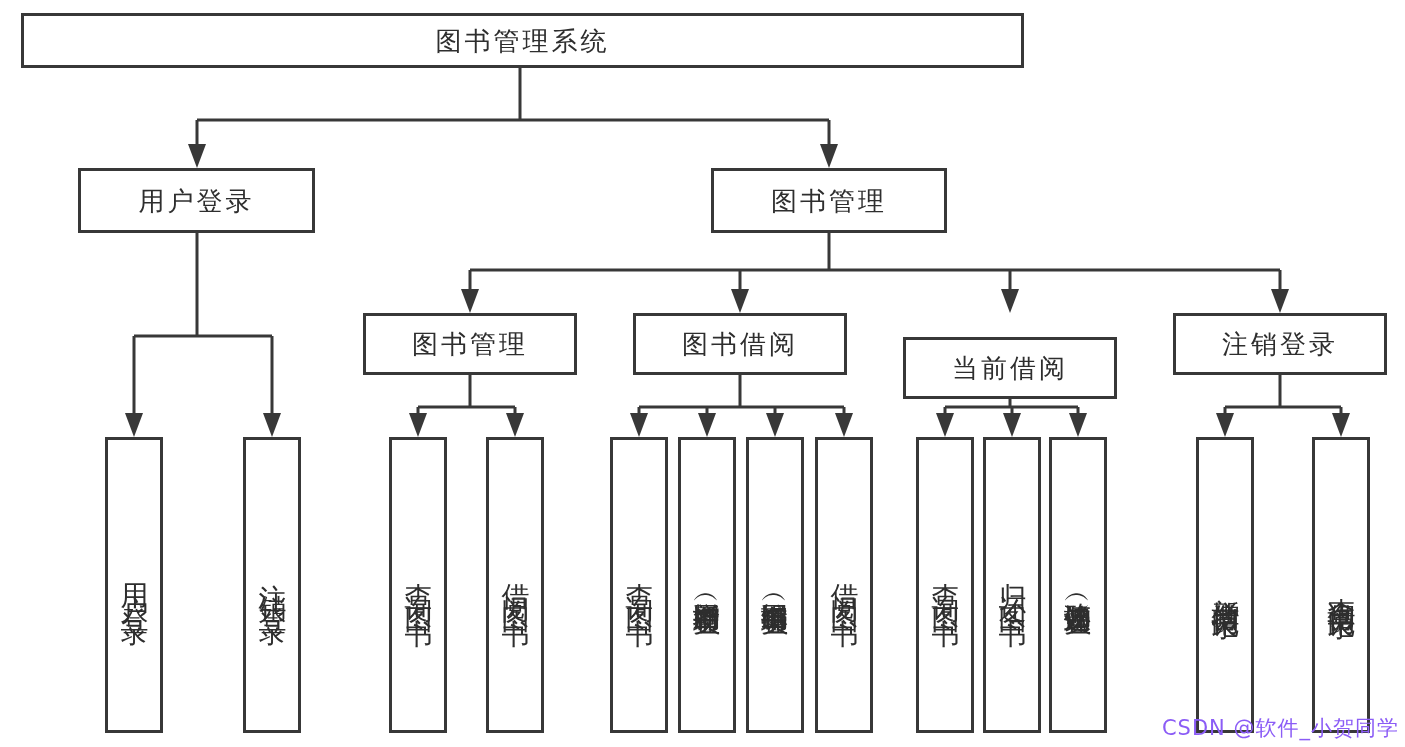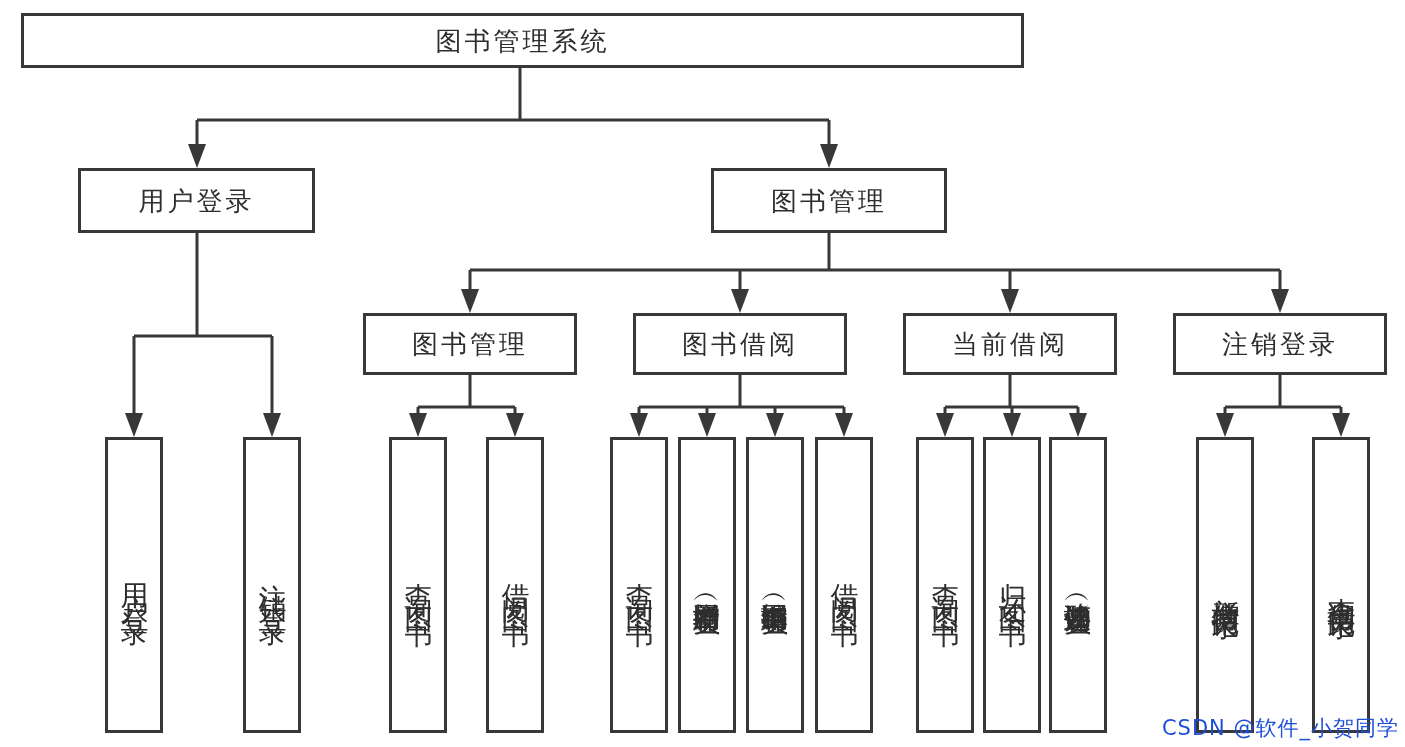--- a/index.html
+++ b/index.html
@@ -37,41 +37,41 @@
   .v4 .vlabel{letter-spacing:12px;}
   .v6 .vlabel{letter-spacing:3px;}
   .v9 .vlabel{letter-spacing:1px;font-size:27px;}
   
   #root-box{left:21px;top:13px;width:1003px;height:55px;}
   #user-login-box{left:78px;top:168px;width:237px;height:65px;}
   #book-mgmt-box{left:711px;top:168px;width:236px;height:65px;}
   .l3{top:313px;height:62px;width:214px;}
   #new-book-box{left:363px;}
   #book-borrow-box{left:633px;}
-  #current-borrow-box{left:903px;}
+  #current-borrow-box{left:903px;margin-top:24px;}
   #borrow-records-box{left:1173px;}
   .leaf{top:437px;height:296px;width:58px;}
   #leaf-user-login{left:105px;}
   #leaf-logout{left:243px;}
   #leaf-nb-query{left:389px;}
   #leaf-nb-borrow{left:486px;}
   #leaf-bb-query{left:610px;}
   #leaf-bb-add{left:678px;}
   #leaf-bb-edit{left:746px;}
   #leaf-bb-borrow{left:815px;}
   #leaf-cb-query{left:916px;}
   #leaf-cb-return{left:983px;}
   #leaf-cb-confirm{left:1049px;}
   #leaf-br-add{left:1196px;}
   #leaf-br-query{left:1312px;}
   .watermark{
     position:absolute;
     right:6px;bottom:5px;
     font-size:21px;
-    color:#1d4ed8;
+    color:#8b5cf6;
     letter-spacing:1px;
     white-space:nowrap;
   }
 </style>
 </head>
 <body>
 
 <div id="canvas">
 
   <svg class="connectors" width="1405" height="747" viewBox="0 0 1405 747" aria-hidden="true">

